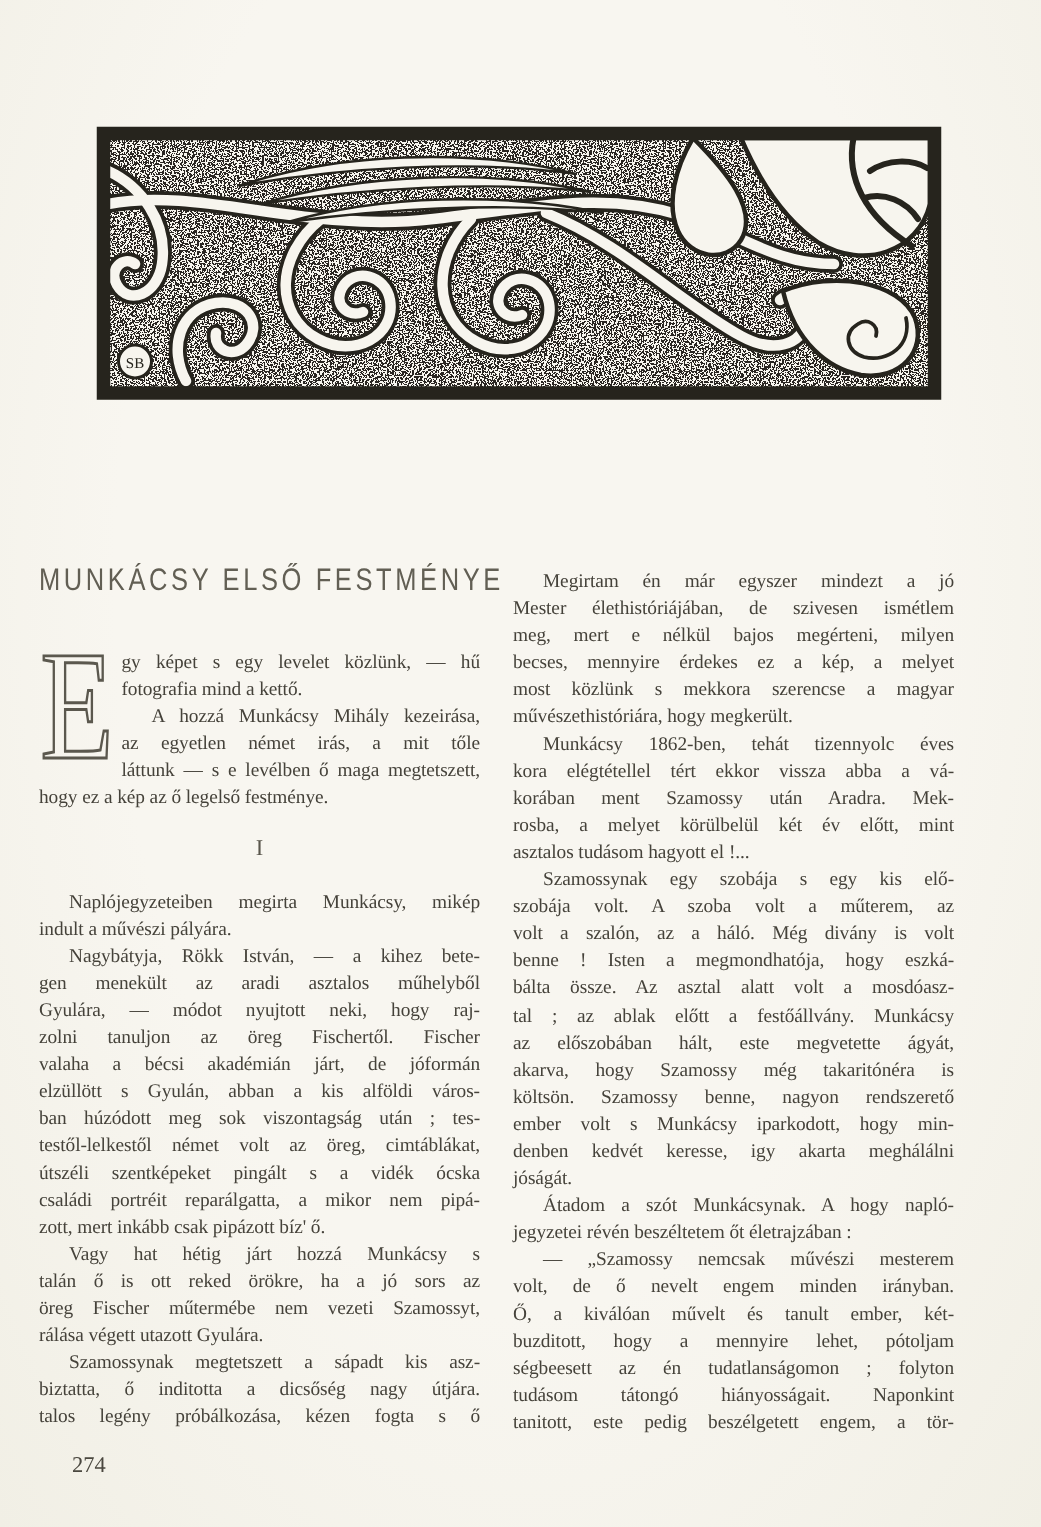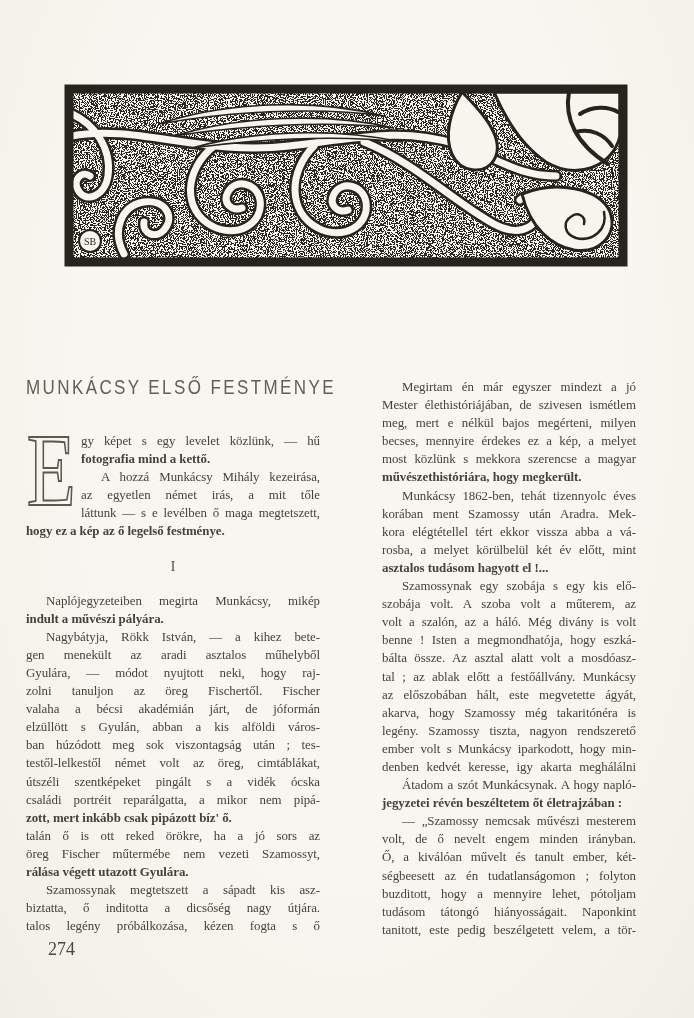--- a/index.html
+++ b/index.html
@@ -12,45 +12,45 @@
   .page{
     position:absolute;inset:0;
     background:radial-gradient(ellipse at 50% 38%, #f8f6f0 55%, #f1efe5 100%);
   }
   .ornament{position:absolute;left:64px;top:84px;}
   .columns{
     position:absolute;left:26px;top:374px;width:610px;
     display:flex;gap:22px;
   }
   .col{width:294px;}
-  .col.right{padding-top:4px;margin-left:40px;}
+  .col.right{padding-top:4px;}
   h1.title{
     font-family:"Liberation Sans", sans-serif;
     font-size:17px;font-weight:400;color:#625f54;
     letter-spacing:2.4px;white-space:nowrap;
     margin:0 0 36px 0;line-height:22px;
     transform:scaleY(1.22);transform-origin:left top;
   }
   .line{
     font-size:12.9px;line-height:18.1px;height:18.1px;
     text-align:justify;text-align-last:justify;
     letter-spacing:-0.05px;
   }
-  .line.endline{text-align:right;text-align-last:left;font-weight:bold;}
+  .line.endline{text-align:right;text-align-last:left;}
   .line.indent{text-indent:20px;}
   .dropcap{
     float:left;width:50px;height:72px;margin:3px 5px 0 0;
   }
   .section-head{
     clear:both;text-align:center;font-size:15px;color:#59564c;
     margin:15px 0 16px 0;height:20px;line-height:20px;
   }
   .pageno{
-    margin-top:4px;padding-left:22px;
-    font-size:18px;color:#4a473f;
+    margin-top:16px;padding-left:22px;
+    font-size:15px;color:#4a473f;
   }
 </style>
 </head>
 <body>
 
 <div class="page">
 
   <svg class="ornament" width="564" height="183" viewBox="0 0 564 183">
     <defs>
       <filter id="stip" x="0%" y="0%" width="100%" height="100%">
@@ -142,61 +142,63 @@
           <div class="line">gen menekült az aradi asztalos műhelyből</div>
           <div class="line">Gyulára, — módot nyujtott neki, hogy raj-</div>
           <div class="line">zolni tanuljon az öreg Fischertől. Fischer</div>
           <div class="line">valaha a bécsi akadémián járt, de jóformán</div>
           <div class="line">elzüllött s Gyulán, abban a kis alföldi város-</div>
           <div class="line">ban húzódott meg sok viszontagság után ; tes-</div>
           <div class="line">testől-lelkestől német volt az öreg, cimtáblákat,</div>
           <div class="line">útszéli szentképeket pingált s a vidék ócska</div>
           <div class="line">családi portréit reparálgatta, a mikor nem pipá-</div>
           <div class="line endline">zott, mert inkább csak pipázott bíz' ő.</div>
+          <div class="line indent">Vagy hat hétig járt hozzá Munkácsy s</div>
           <div class="line">talán ő is ott reked örökre, ha a jó sors az</div>
           <div class="line">öreg Fischer műtermébe nem vezeti Szamossyt,</div>
           <div class="line endline">rálása végett utazott Gyulára.</div>
           <div class="line indent">Szamossynak megtetszett a sápadt kis asz-</div>
           <div class="line">biztatta, ő inditotta a dicsőség nagy útjára.</div>
           <div class="line">talos legény próbálkozása, kézen fogta s ő</div>
         </div>
 
       <div class="pageno">274</div>
     </div>
 
     <div class="col right">
       <div id="right-paras">
           <div class="line indent">Megirtam én már egyszer mindezt a jó</div>
           <div class="line">Mester élethistóriájában, de szivesen ismétlem</div>
           <div class="line">meg, mert e nélkül bajos megérteni, milyen</div>
           <div class="line">becses, mennyire érdekes ez a kép, a melyet</div>
           <div class="line">most közlünk s mekkora szerencse a magyar</div>
           <div class="line endline">művészethistóriára, hogy megkerült.</div>
           <div class="line indent">Munkácsy 1862-ben, tehát tizennyolc éves</div>
+          <div class="line">kora elégtétellel tért ekkor vissza abba a vá-</div>
           <div class="line">korában ment Szamossy után Aradra. Mek-</div>
-          <div class="line">kora elégtétellel tért ekkor vissza abba a vá-</div>
           <div class="line">rosba, a melyet körülbelül két év előtt, mint</div>
           <div class="line endline">asztalos tudásom hagyott el !...</div>
           <div class="line indent">Szamossynak egy szobája s egy kis elő-</div>
           <div class="line">szobája volt. A szoba volt a műterem, az</div>
           <div class="line">volt a szalón, az a háló. Még divány is volt</div>
           <div class="line">benne ! Isten a megmondhatója, hogy eszká-</div>
           <div class="line">bálta össze. Az asztal alatt volt a mosdóasz-</div>
           <div class="line">tal ; az ablak előtt a festőállvány. Munkácsy</div>
           <div class="line">az előszobában hált, este megvetette ágyát,</div>
           <div class="line">akarva, hogy Szamossy még takaritónéra is</div>
-          <div class="line">legény. Szamossy tiszta, nagyon rendszerető</div>
+          <div class="line">költsön. Szamossy benne, nagyon rendszerető</div>
           <div class="line">ember volt s Munkácsy iparkodott, hogy min-</div>
           <div class="line">denben kedvét keresse, igy akarta meghálálni</div>
+          <div class="line endline">jóságát.</div>
           <div class="line indent">Átadom a szót Munkácsynak. A hogy napló-</div>
           <div class="line endline">jegyzetei révén beszéltetem őt életrajzában :</div>
           <div class="line indent">— „Szamossy nemcsak művészi mesterem</div>
           <div class="line">volt, de ő nevelt engem minden irányban.</div>
           <div class="line">Ő, a kiválóan művelt és tanult ember, két-</div>
+          <div class="line">buzditott, hogy a mennyire lehet, pótoljam</div>
           <div class="line">ségbeesett az én tudatlanságomon ; folyton</div>
-          <div class="line">buzditott, hogy a mennyire lehet, pótoljam</div>
           <div class="line">tudásom tátongó hiányosságait. Naponkint</div>
-          <div class="line">tanitott, este pedig beszélgetett velem, a tör-</div>
+          <div class="line">tanitott, este pedig beszélgetett engem, a tör-</div>
         </div>
     </div>
 
   </div>
 </div>
 
 </body></html>

